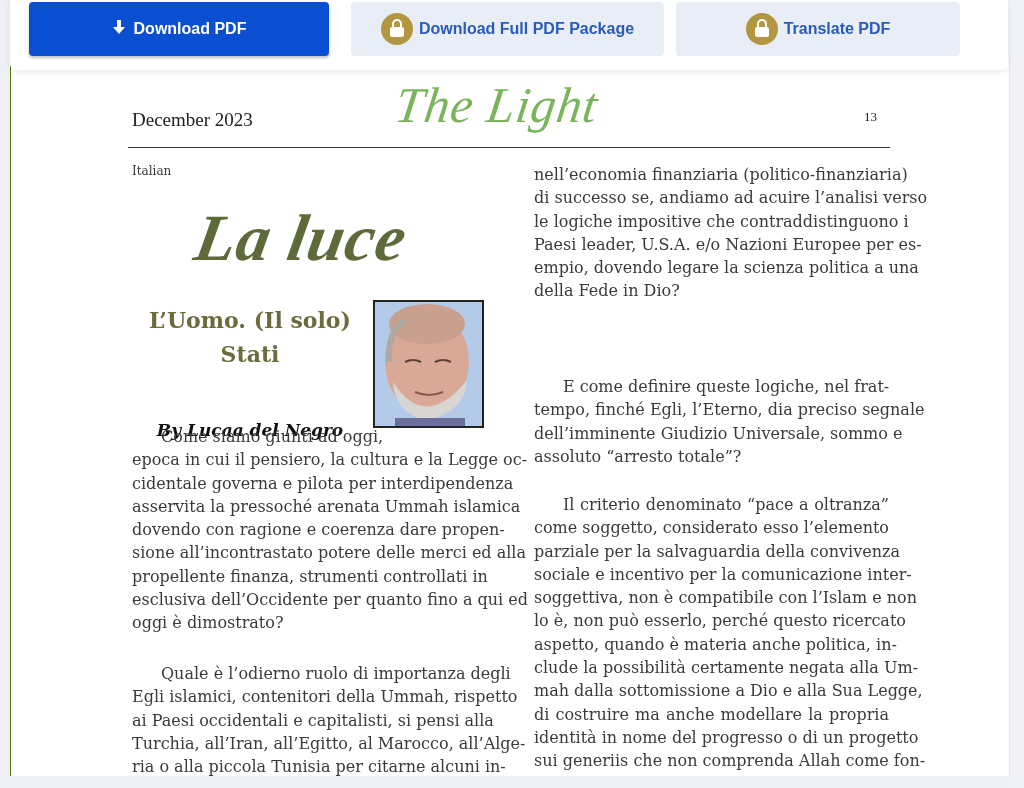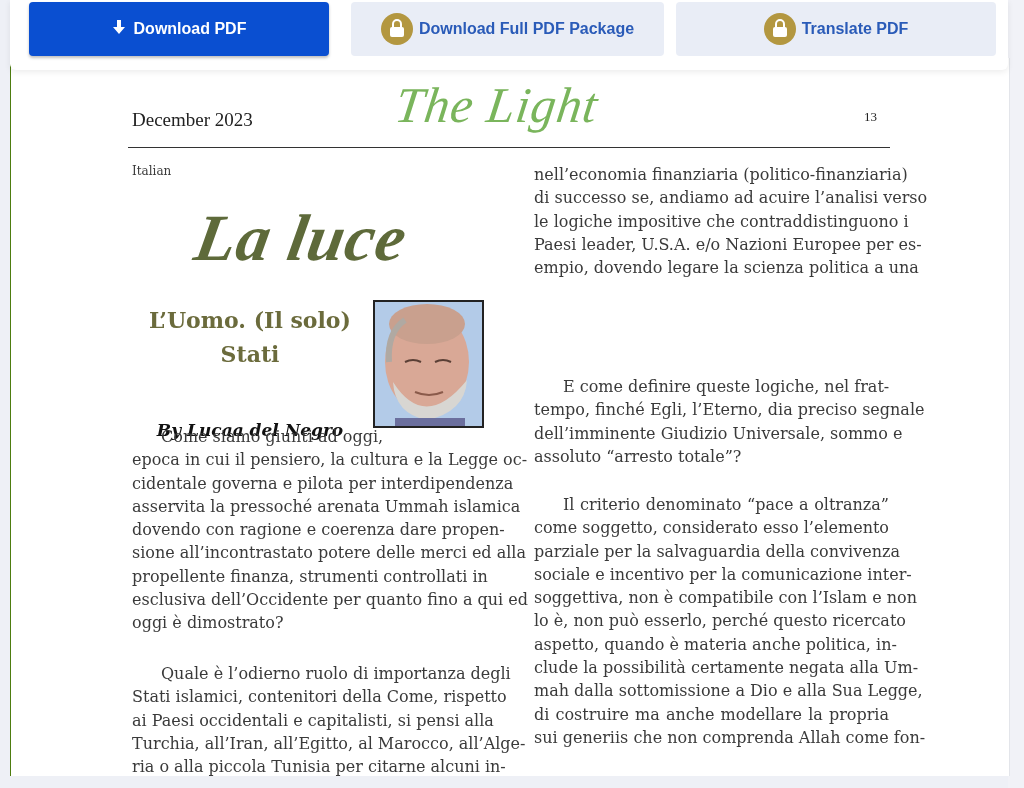--- a/index.html
+++ b/index.html
@@ -25,21 +25,21 @@
     }
     .btn-primary {
       left: 19px; width: 300px;
       background: #0a4fd1; color: #ffffff;
       box-shadow: 0 2px 3px rgba(0,0,0,0.25);
     }
     .btn-secondary {
       background: #e9edf6; color: #2a5bb8;
     }
     .btn-full { left: 341px; width: 313px; }
-    .btn-translate { left: 666px; width: 320px; }
+    .btn-translate { left: 666px; width: 284px; }
     .arrow-icon { display: inline-block; margin-right: 8px; }
     .lock-icon {
       display: inline-block; width: 32px; height: 32px; border-radius: 50%;
       background: #b39740; margin-right: 6px; position: relative;
     }
     .lock-icon svg { position: absolute; left: 8px; top: 6px; }
 
     .page {
       position: absolute; left: 10px; top: 58px; width: 998px; height: 718px;
       background: #ffffff;
@@ -169,49 +169,51 @@
     <span class="line">asservita la pressoché arenata Ummah islamica</span>
     <span class="line">dovendo con ragione e coerenza dare propen-</span>
     <span class="line">sione all’incontrastato potere delle merci ed alla</span>
     <span class="line">propellente finanza, strumenti controllati in</span>
     <span class="line">esclusiva dell’Occidente per quanto fino a qui ed</span>
     <span class="line last">oggi è dimostrato?</span>
   </div>
 
   <div class="para" style="left:121px; top:604px; width:355px;">
     <span class="line indent">Quale è l’odierno ruolo di importanza degli</span>
-    <span class="line">Stati islamici, contenitori della Come, rispetto</span>
+    <span class="line">Egli islamici, contenitori della Ummah, rispetto</span>
     <span class="line">ai Paesi occidentali e capitalisti, si pensi alla</span>
     <span class="line">Turchia, all’Iran, all’Egitto, al Marocco, all’Alge-</span>
     <span class="line">ria o alla piccola Tunisia per citarne alcuni in-</span>
   </div>
 
   <div class="para" style="left:523px; top:105px; width:355px;">
     <span class="line">nell’economia finanziaria (politico-finanziaria)</span>
     <span class="line">di successo se, andiamo ad acuire l’analisi verso</span>
     <span class="line">le logiche impositive che contraddistinguono i</span>
     <span class="line">Paesi leader, U.S.A. e/o Nazioni Europee per es-</span>
     <span class="line">empio, dovendo legare la scienza politica a una</span>
+    <span class="line last">della Fede in Dio?</span>
   </div>
 
   <div class="para" style="left:523px; top:317px; width:355px;">
     <span class="line indent">E come definire queste logiche, nel frat-</span>
     <span class="line">tempo, finché Egli, l’Eterno, dia preciso segnale</span>
     <span class="line">dell’imminente Giudizio Universale, sommo e</span>
     <span class="line last">assoluto “arresto totale”?</span>
   </div>
 
   <div class="para" style="left:523px; top:435px; width:355px;">
     <span class="line indent">Il criterio denominato “pace a oltranza”</span>
     <span class="line">come soggetto, considerato esso l’elemento</span>
     <span class="line">parziale per la salvaguardia della convivenza</span>
     <span class="line">sociale e incentivo per la comunicazione inter-</span>
     <span class="line">soggettiva, non è compatibile con l’Islam e non</span>
     <span class="line">lo è, non può esserlo, perché questo ricercato</span>
     <span class="line">aspetto, quando è materia anche politica, in-</span>
     <span class="line">clude la possibilità certamente negata alla Um-</span>
     <span class="line">mah dalla sottomissione a Dio e alla Sua Legge,</span>
     <span class="line">di costruire ma anche modellare la propria</span>
+    <span class="line">identità in nome del progresso o di un progetto</span>
     <span class="line">sui generiis che non comprenda Allah come fon-</span>
   </div>
 </div>
 
 <div class="scroll-edge"></div>
 
 </body></html>

